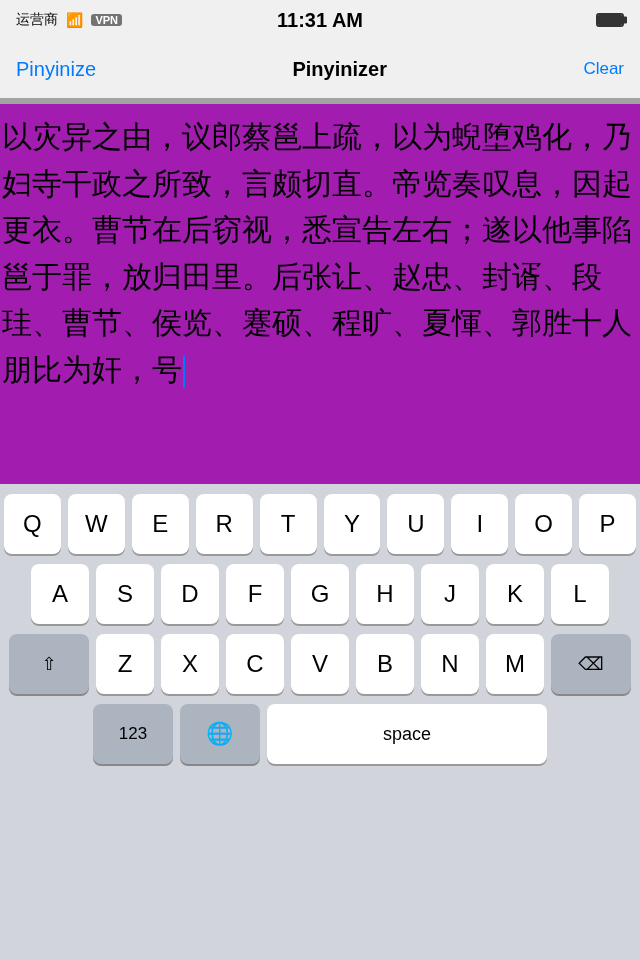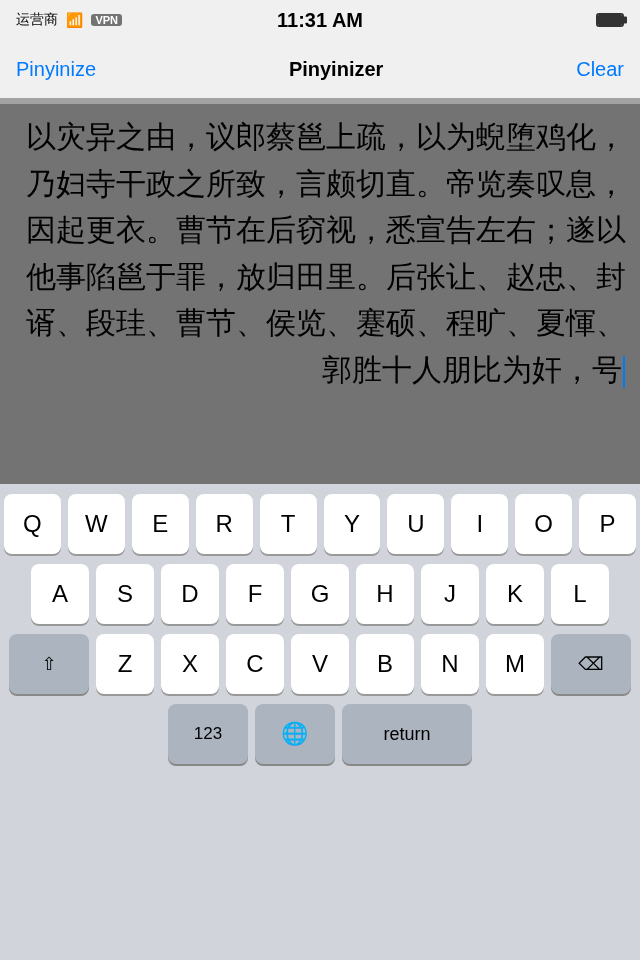--- a/index.html
+++ b/index.html
@@ -92,33 +92,32 @@
       font-weight: 500;
       cursor: pointer;
     }
     .nav-title {
       font-size: 20px;
       font-weight: 600;
       color: #000;
     }
     .nav-right {
       color: #007aff;
-      font-size: 20px;
+      font-size: 17px;
       font-weight: 400;
       cursor: pointer;
     }
 
     
     .content-area {
       height: 380px;
-      padding: 10px 14px;
+      padding: 10px 2px;
       overflow-y: auto;
-      background: #737373;
+      background: #a21caf;
       position: relative;
-      text-align: right;
     }
     .content-text {
       font-size: 30px;
       line-height: 1.55;
       color: #000;
       font-family: 'PingFang SC', 'Heiti SC', 'SimHei', sans-serif;
     }
     
     .cursor {
       display: inline-block;
@@ -269,15 +268,15 @@
     <div class="key">V</div>
     <div class="key">B</div>
     <div class="key">N</div>
     <div class="key">M</div>
     <div class="key key-special key-delete">⌫</div>
   </div>
 
   <div class="bottom-row keyboard-row">
     <div class="key key-special key-123">123</div>
     <div class="key key-special key-globe">🌐</div>
-    <div class="key key-special key-return">return</div>
+    <div class="key key-space" style="max-width: 280px;">space</div>
   </div>
 </div>
 
 </body></html>

